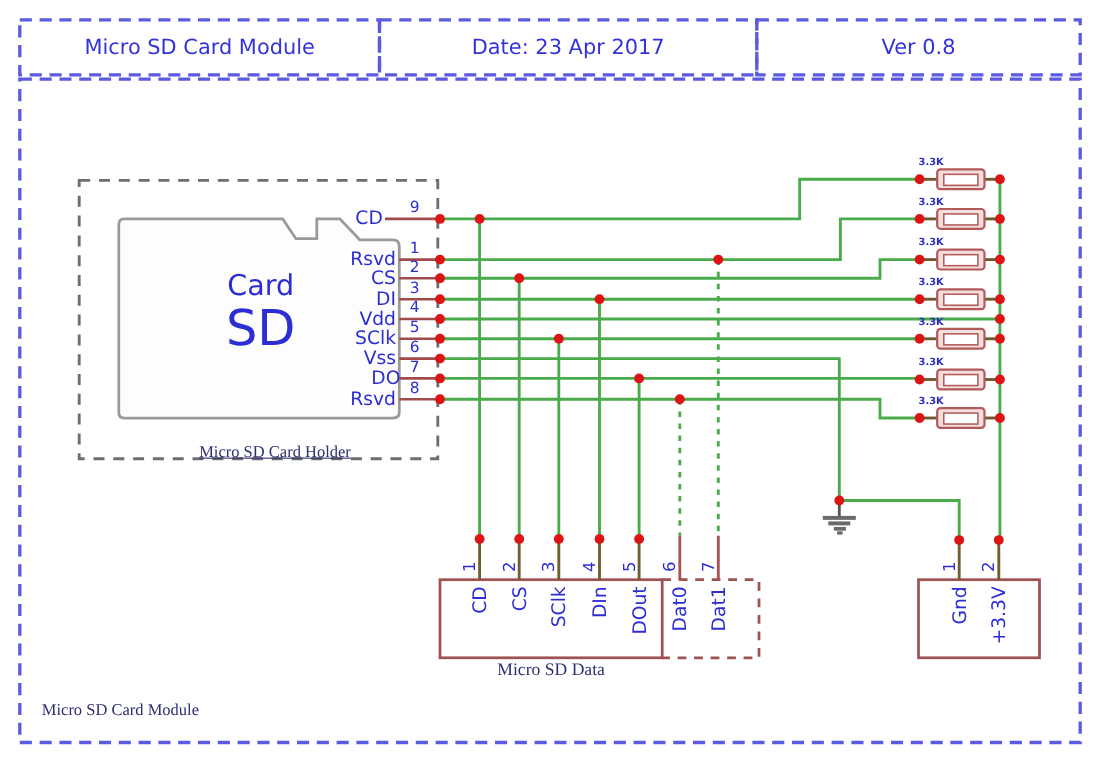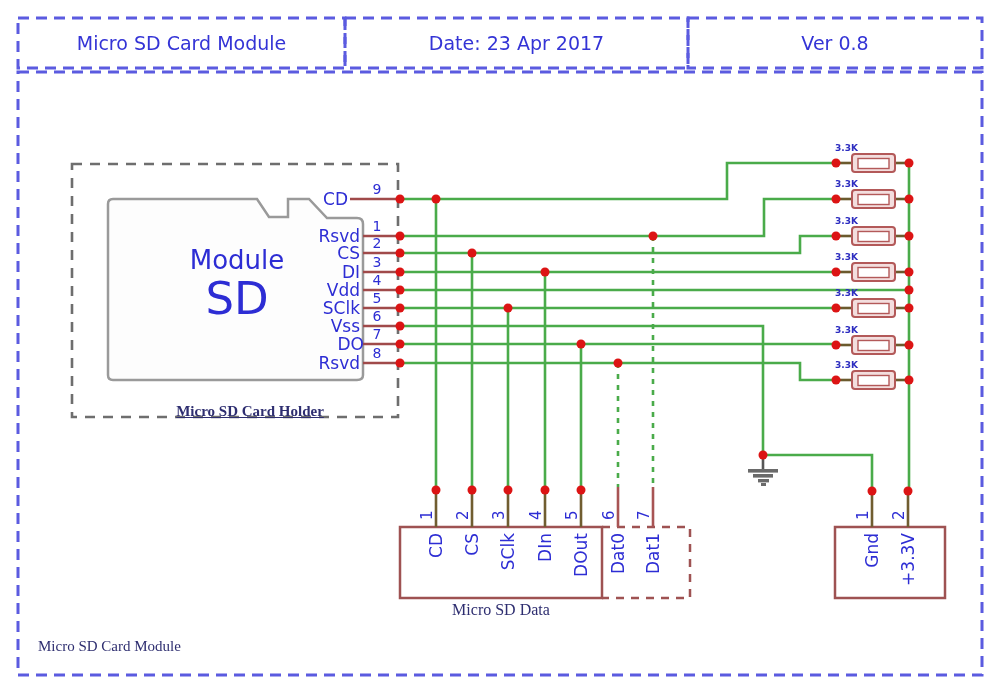--- a/index.html
+++ b/index.html
@@ -214,21 +214,21 @@
     <g font-size="17">
       <text text-anchor="end" transform="translate(878,533) rotate(-90)">Gnd</text>
       <text text-anchor="end" transform="translate(914,533) rotate(-90)">+3.3V</text>
     </g>
   </svg>
 
   <div class="abs titletxt" style="left:18px;top:18px;width:327px;">Micro SD Card Module</div>
   <div class="abs titletxt" style="left:345px;top:18px;width:343px;">Date: 23 Apr 2017</div>
   <div class="abs titletxt" style="left:688px;top:18px;width:294px;">Ver 0.8</div>
 
-  <div class="abs cardtxt" style="left:157px;top:245px;width:160px;font-size:26px;">Module</div>
+  <div class="abs cardtxt" style="left:157px;top:245px;width:160px;font-size:26px;">Card</div>
   <div class="abs cardtxt" style="left:157px;top:272px;width:160px;font-size:45px;">SD</div>
 
   <div class="abs pinlbl" style="left:250px;top:189px;width:98px;">CD</div>
   <div class="abs pinlbl" style="left:262px;top:226px;width:98px;">Rsvd</div>
   <div class="abs pinlbl" style="left:262px;top:243px;width:98px;">CS</div>
   <div class="abs pinlbl" style="left:262px;top:262px;width:98px;">DI</div>
   <div class="abs pinlbl" style="left:262px;top:280px;width:98px;">Vdd</div>
   <div class="abs pinlbl" style="left:262px;top:298px;width:98px;">SClk</div>
   <div class="abs pinlbl" style="left:262px;top:316px;width:98px;">Vss</div>
   <div class="abs pinlbl" style="left:266px;top:334px;width:98px;">DO</div>
@@ -245,17 +245,17 @@
   <div class="abs pinnum" style="left:362px;top:345px;width:30px;">8</div>
 
   <div class="abs rval" style="left:835px;top:143px;">3.3K</div>
   <div class="abs rval" style="left:835px;top:179px;">3.3K</div>
   <div class="abs rval" style="left:835px;top:216px;">3.3K</div>
   <div class="abs rval" style="left:835px;top:252px;">3.3K</div>
   <div class="abs rval" style="left:835px;top:288px;">3.3K</div>
   <div class="abs rval" style="left:835px;top:325px;">3.3K</div>
   <div class="abs rval" style="left:835px;top:360px;">3.3K</div>
 
-  <div class="abs serif cap" style="left:135px;top:401px;width:230px;font-size:15px;text-decoration:underline;font-weight:bold;">Micro SD Card Holder</div>
+  <div class="abs serif cap" style="left:135px;top:401px;width:230px;font-size:15px;text-decoration:underline;">Micro SD Card Holder</div>
   <div class="abs serif cap" style="left:400px;top:600px;width:202px;">Micro SD Data</div>
   <div class="abs serif" style="left:38px;top:636px;font-size:15px;height:20px;line-height:20px;">Micro SD Card Module</div>
 
 </div>
 
 </body></html>

